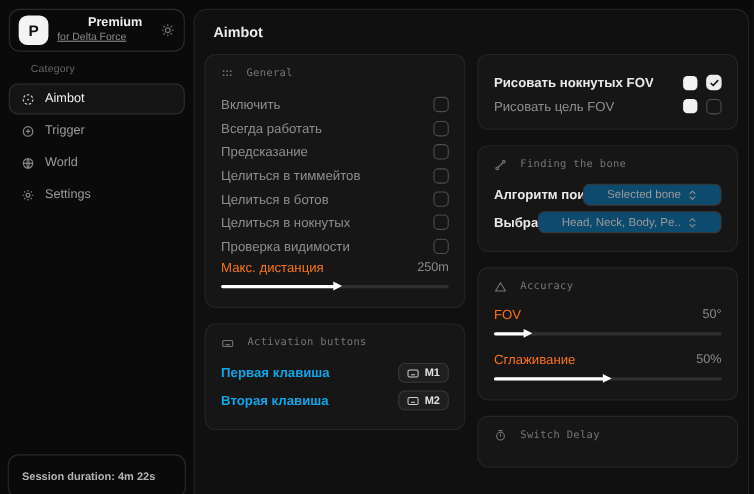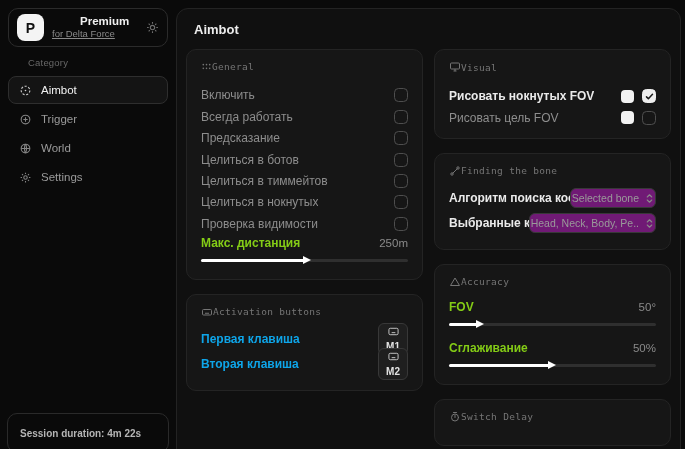--- a/index.html
+++ b/index.html
@@ -47,62 +47,62 @@
     overflow:hidden;
   }
   .main-title { padding:13px 17px 10px; font-size:13px; font-weight:bold; color:#ededed; }
   .cols { display:flex; gap:11px; padding:2px 9px 0; }
   .col { flex:1; min-width:0; }
   .panel {
     background:#161616; border:1px solid #242424; border-radius:10px;
     padding:11px 14px 13px; margin-bottom:14px;
   }
   .p-header {
-    display:flex; align-items:center; gap:0;
+    display:flex; align-items:center; gap:12px;
     font-family:"DejaVu Sans Mono", monospace; font-size:9.5px;
     color:#757575; letter-spacing:.3px; margin-bottom:9px;
   }
   .p-header .ph-icon { display:flex; color:#757575; }
   .trow { display:flex; align-items:flex-end; justify-content:space-between; height:21.4px; }
   .trow .t-label { font-size:12px; color:#8d8d8d; white-space:nowrap; overflow:hidden; }
   .trow.bright .t-label { color:#eaeaea; font-weight:600; }
   .cb {
     width:14px; height:14px; border:1.5px solid #4e4e4e; border-radius:4.5px;
     flex:none; display:flex; align-items:center; justify-content:center;
   }
   .cb.checked { background:#ededed; border-color:#ededed; }
   .cb.checked svg { display:block; }
   .right-ctrls { display:flex; align-items:center; gap:8px; }
   .swatch { width:13px; height:13px; background:#f2f2f2; border-radius:4px; flex:none; }
   
   .srow { display:flex; align-items:center; justify-content:space-between; height:20px; margin-top:2px; }
-  .srow .t-label { font-size:12px; color:#84cc16; font-weight:700; white-space:nowrap; }
+  .srow .t-label { font-size:12px; color:#f97316; font-weight:400; white-space:nowrap; }
   .s-value { font-size:11.5px; color:#8a8a8a; white-space:nowrap; }
   .slider { position:relative; height:12px; margin-top:1px; }
   .slider .track { position:absolute; left:0; right:0; top:5px; height:3px; background:#2f2f2f; border-radius:2px; }
   .slider .fill  { position:absolute; left:0; top:5px; height:3px; background:#ffffff; border-radius:2px; }
   .slider .thumb {
     position:absolute; top:2px; width:0; height:0;
     border-top:4.5px solid transparent; border-bottom:4.5px solid transparent;
     border-left:8px solid #ffffff;
   }
   
   .krow { display:flex; align-items:center; justify-content:space-between; height:25px; }
   .krow .t-label { font-size:12px; color:#0ea5e9; font-weight:600; }
   .keybadge {
     display:flex; align-items:center; gap:5px; padding:2.5px 7px;
     background:#1f1f1f; border:1px solid #383838; border-radius:6px;
-    font-size:10px; font-weight:bold; color:#e3e3e3;flex-direction:column;
+    font-size:10px; font-weight:bold; color:#e3e3e3;
   }
   .keybadge .kb-icon { display:flex; color:#cfcfcf; }
   .drow { display:flex; align-items:center; height:25px; }
   .drow .t-label { font-size:12px; color:#eaeaea; font-weight:600; white-space:nowrap; overflow:hidden; flex:1; }
   .dropdown {
-    flex:none; display:flex; align-items:center; gap:6px; padding:3px 1px;
-    background:#701a75; border:1px solid #383838; border-radius:6px;
+    flex:none; display:flex; align-items:center; gap:6px; padding:3px 21px;
+    background:#0c4a6e; border:1px solid #383838; border-radius:6px;
     font-size:10.5px; color:#9a9a9a; white-space:nowrap;
   }
   .dropdown .dd-icon { display:flex; color:#8a8a8a; }
 </style>
 </head>
 <body>
 
 <div class="sidebar">
   <div class="side-head">
     <div class="logo">P</div>
@@ -192,25 +192,25 @@
         </div>
         <div class="trow">
           <span class="t-label">Всегда работать</span>
           <span class="cb"></span>
         </div>
         <div class="trow">
           <span class="t-label">Предсказание</span>
           <span class="cb"></span>
         </div>
         <div class="trow">
+          <span class="t-label">Целиться в тиммейтов</span>
+          <span class="cb"></span>
+        </div>
+        <div class="trow">
           <span class="t-label">Целиться в ботов</span>
-          <span class="cb"></span>
-        </div>
-        <div class="trow">
-          <span class="t-label">Целиться в тиммейтов</span>
           <span class="cb"></span>
         </div>
         <div class="trow">
           <span class="t-label">Целиться в нокнутых</span>
           <span class="cb"></span>
         </div>
         <div class="trow">
           <span class="t-label">Проверка видимости</span>
           <span class="cb"></span>
         </div>
@@ -260,29 +260,20 @@
             </span>
             <span>M2</span>
           </span>
         </div>
       </div>
     </div>
 
     <div class="col">
 
       <div class="panel">
-        <div class="p-header">
-          <span class="ph-icon">
-            <svg width="12" height="12" viewBox="0 0 24 24" fill="none" stroke="currentColor" stroke-width="2">
-              <rect x="3" y="4" width="18" height="12" rx="2"></rect>
-                <path d="M9 20h6M12 16v4"></path>
-            </svg>
-          </span>
-          <span>Visual</span>
-        </div>
 
         <div class="trow bright">
           <span class="t-label">Рисовать нокнутых FOV</span>
           <span class="right-ctrls">
             <span class="swatch"></span>
             <span class="cb checked">
               <svg width="9" height="9" viewBox="0 0 24 24" fill="none" stroke="#1a1a1a" stroke-width="4" stroke-linecap="round" stroke-linejoin="round">
                   <path d="M4 13l5 5L20 6"></path>
                 </svg>
             </span>

